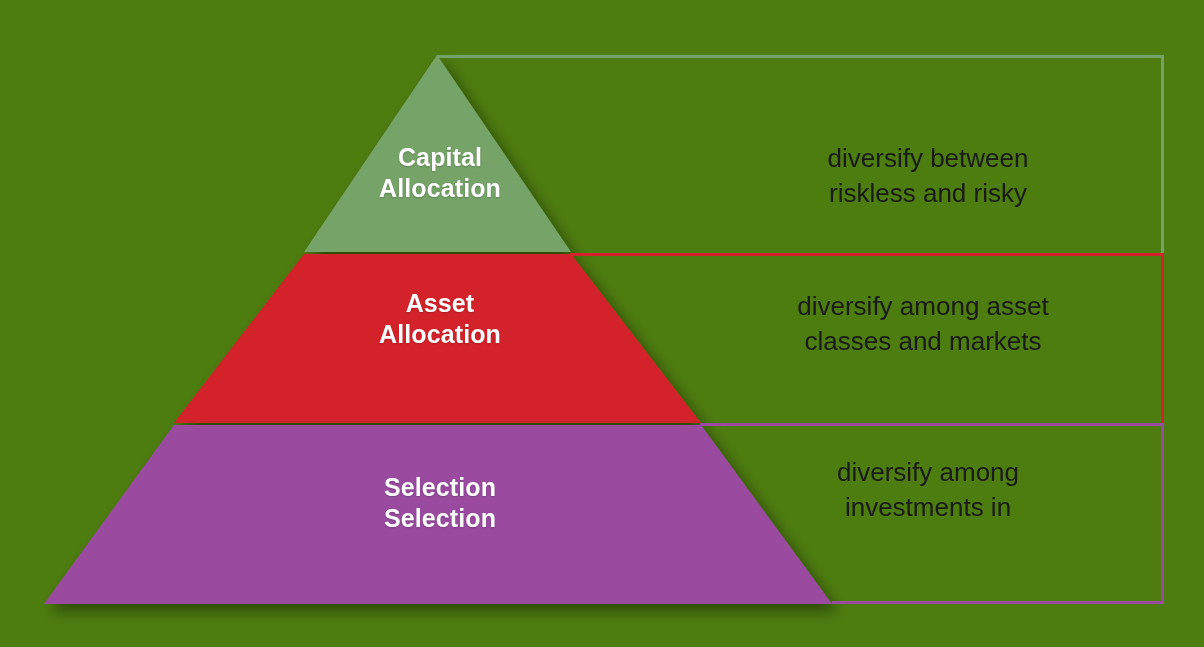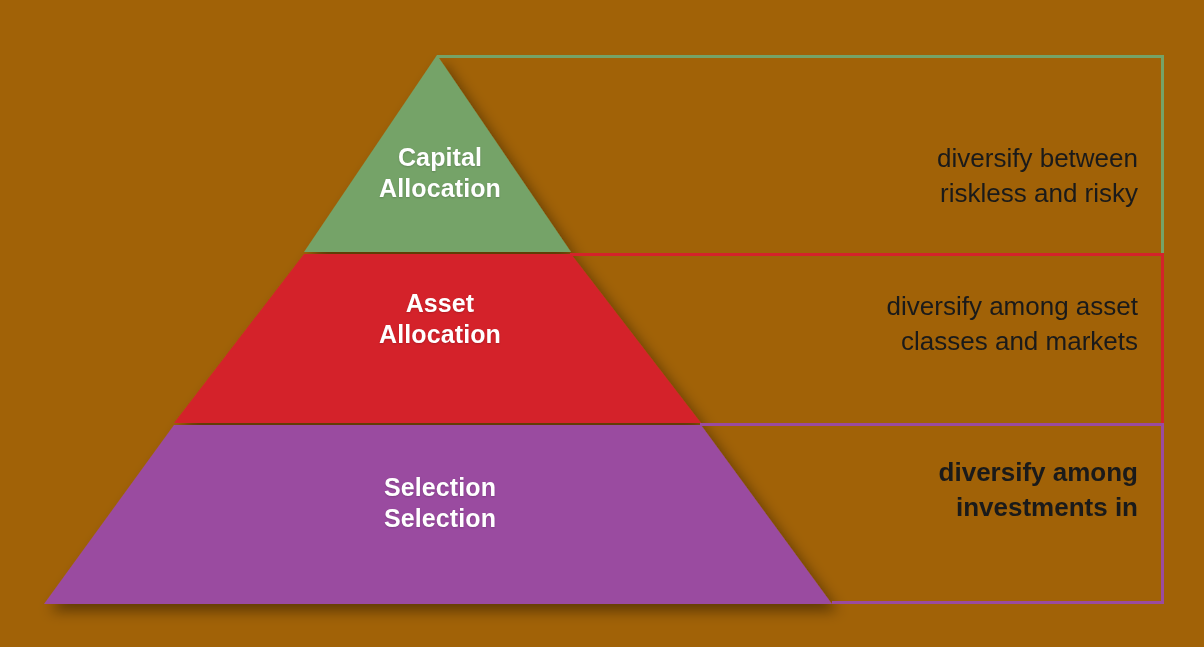--- a/index.html
+++ b/index.html
@@ -59,36 +59,36 @@
     height: 3px;
   }
   .bracket .v-line {
     position: absolute;
     width: 3px;
   }
 
   
   .desc {
     position: absolute;
-    text-align: right;
+    text-align: center;
     color: #1a1a1a;
     font-size: 26px;
     line-height: 1.33;
     font-weight: normal;
   }
   #desc-capital  { right: 66px; top: 141px;  width: 420px; }
   #desc-asset    { right: 66px; top: 289px;  width: 430px; }
-  #desc-security { right: 66px; top: 455px;  width: 420px; font-weight: bold; }
+  #desc-security { right: 66px; top: 455px;  width: 420px; }
 
   .desc-line { display: block; white-space: nowrap; }
 </style>
 </head>
 <body>
 
-<div id="stage" style="background: #a16207;">
+<div id="stage" style="background: #4d7c0f;">
 
   <div id="pyramid-wrap">
     <svg id="pyramid-svg" width="900" height="647" viewBox="0 0 900 647">
       <defs>
         <filter id="softShadow" x="-30%" y="-30%" width="170%" height="170%">
           <feDropShadow dx="6" dy="7" stdDeviation="7" flood-color="#000000" flood-opacity="0.42"></feDropShadow>
         </filter>
       </defs>
 
       <g filter="url(#softShadow)">

